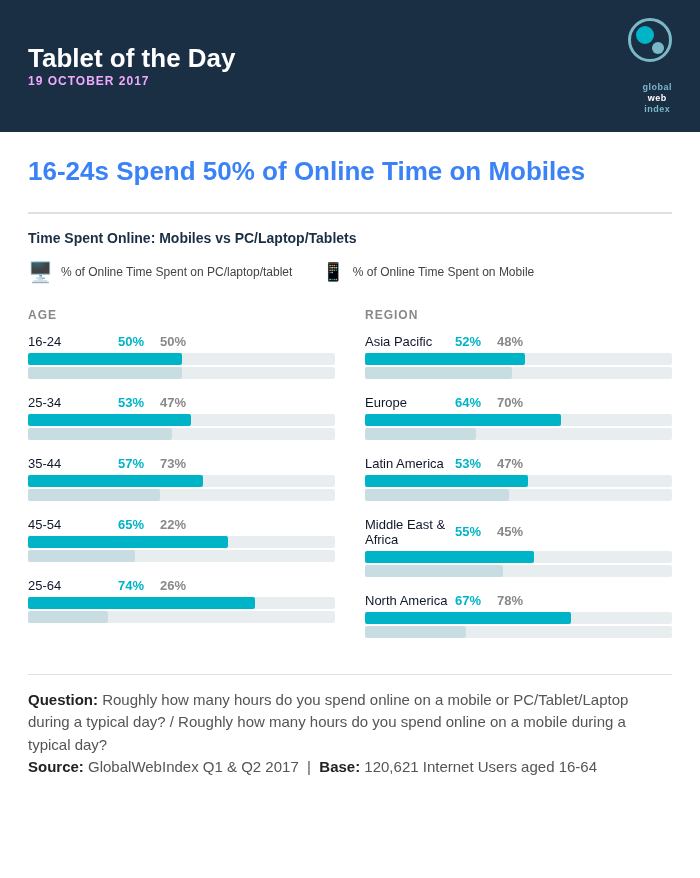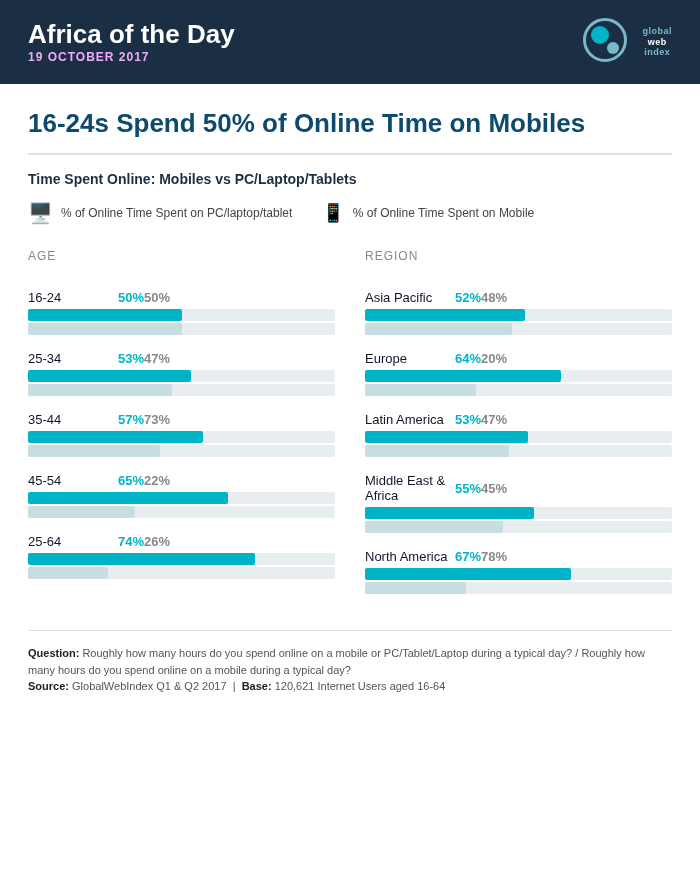--- a/index.html
+++ b/index.html
@@ -28,22 +28,22 @@
     .header-date {
       color: #f0abfc;
       font-size: 12px;
       font-weight: 600;
       letter-spacing: 1px;
       margin-top: 2px;
     }
 
     .logo {
       display: flex;
-      flex-direction: row;
-      align-items: center;
+      flex-direction: column;
+      align-items: flex-end;
       gap: 16px;
     }
     .logo-circle {
       width: 44px;
       height: 44px;
       border-radius: 50%;
       border: 3px solid #7ab8c8;
       display: flex;
       align-items: center;
       justify-content: center;
@@ -84,24 +84,24 @@
       color: #7ab8c8;
     }
 
     .main {
       padding: 24px 28px 20px 28px;
     }
 
     .chart-title {
       font-size: 26px;
       font-weight: 700;
-      color: #0c4a6e;
+      color: #3b82f6;
       line-height: 1.2;
       border-bottom: 2px solid #e0e0e0;
-      padding-bottom: 14px;
+      padding-bottom: 24px;
       margin-bottom: 16px;
     }
 
     .subtitle {
       font-size: 14px;
       font-weight: 700;
       color: #1a2e44;
       margin-bottom: 14px;
     }
 
@@ -135,24 +135,24 @@
     .chart-col {
       flex: 1;
     }
 
     .col-divider {
       width: 30px;
     }
 
     .col-header {
       font-size: 12px;
-      font-weight: 400;
+      font-weight: 700;
       color: #888;
       letter-spacing: 1px;
-      margin-bottom: 27px;
+      margin-bottom: 12px;
     }
 
     .bar-group {
       margin-bottom: 16px;
     }
 
     .bar-row {
       display: flex;
       align-items: center;
       margin-bottom: 4px;
@@ -161,21 +161,21 @@
     .bar-label {
       font-size: 13px;
       color: #0f172a;
       font-weight: 400;
       width: 90px;
       flex-shrink: 0;
     }
 
     .bar-values {
       display: flex;
-      gap: 0;
+      gap: 16px;
       font-size: 13px;
       font-weight: 700;
     }
 
     .val-teal {
       color: #00b4c8;
     }
     .val-gray {
       color: #888;
     }
@@ -207,37 +207,37 @@
       background: #c8dde2;
       height: 100%;
       border-radius: 2px;
       position: absolute;
       left: 0;
       top: 0;
     }
 
     .footer {
       margin-top: 20px;
-      font-size: 11px;
+      font-size: 15px;
       color: #555;
       line-height: 1.5;
       border-top: 1px solid #e0e0e0;
       padding-top: 14px;
     }
     .footer strong {
       font-weight: 700;
       color: #222;
     }
   </style>
 </head>
 <body>
 
 <div class="header">
   <div class="header-left">
-    <div class="header-title">Africa of the Day</div>
+    <div class="header-title">Tablet of the Day</div>
     <div class="header-date">19 OCTOBER 2017</div>
   </div>
   <div class="logo">
     <div class="logo-circle"></div>
     <div class="logo-text">
       <span>global</span><br>
       <span style="color:#fff">web</span><br>
       <span>index</span>
     </div>
   </div>
@@ -372,21 +372,21 @@
               <div class="bar-track">
                 <div class="bar-fill-light" style="width: 48%;"></div>
               </div>
             </div>
           </div>
           <div class="bar-group">
             <div class="bar-row">
               <div class="bar-label">Europe</div>
               <div class="bar-values">
                 <span class="val-teal">64%</span>
-                <span class="val-gray">20%</span>
+                <span class="val-gray">70%</span>
               </div>
             </div>
             <div class="bars-container">
               <div class="bar-track">
                 <div class="bar-fill-teal" style="width: 64%;"></div>
               </div>
               <div class="bar-track">
                 <div class="bar-fill-light" style="width: 36%;"></div>
               </div>
             </div>

